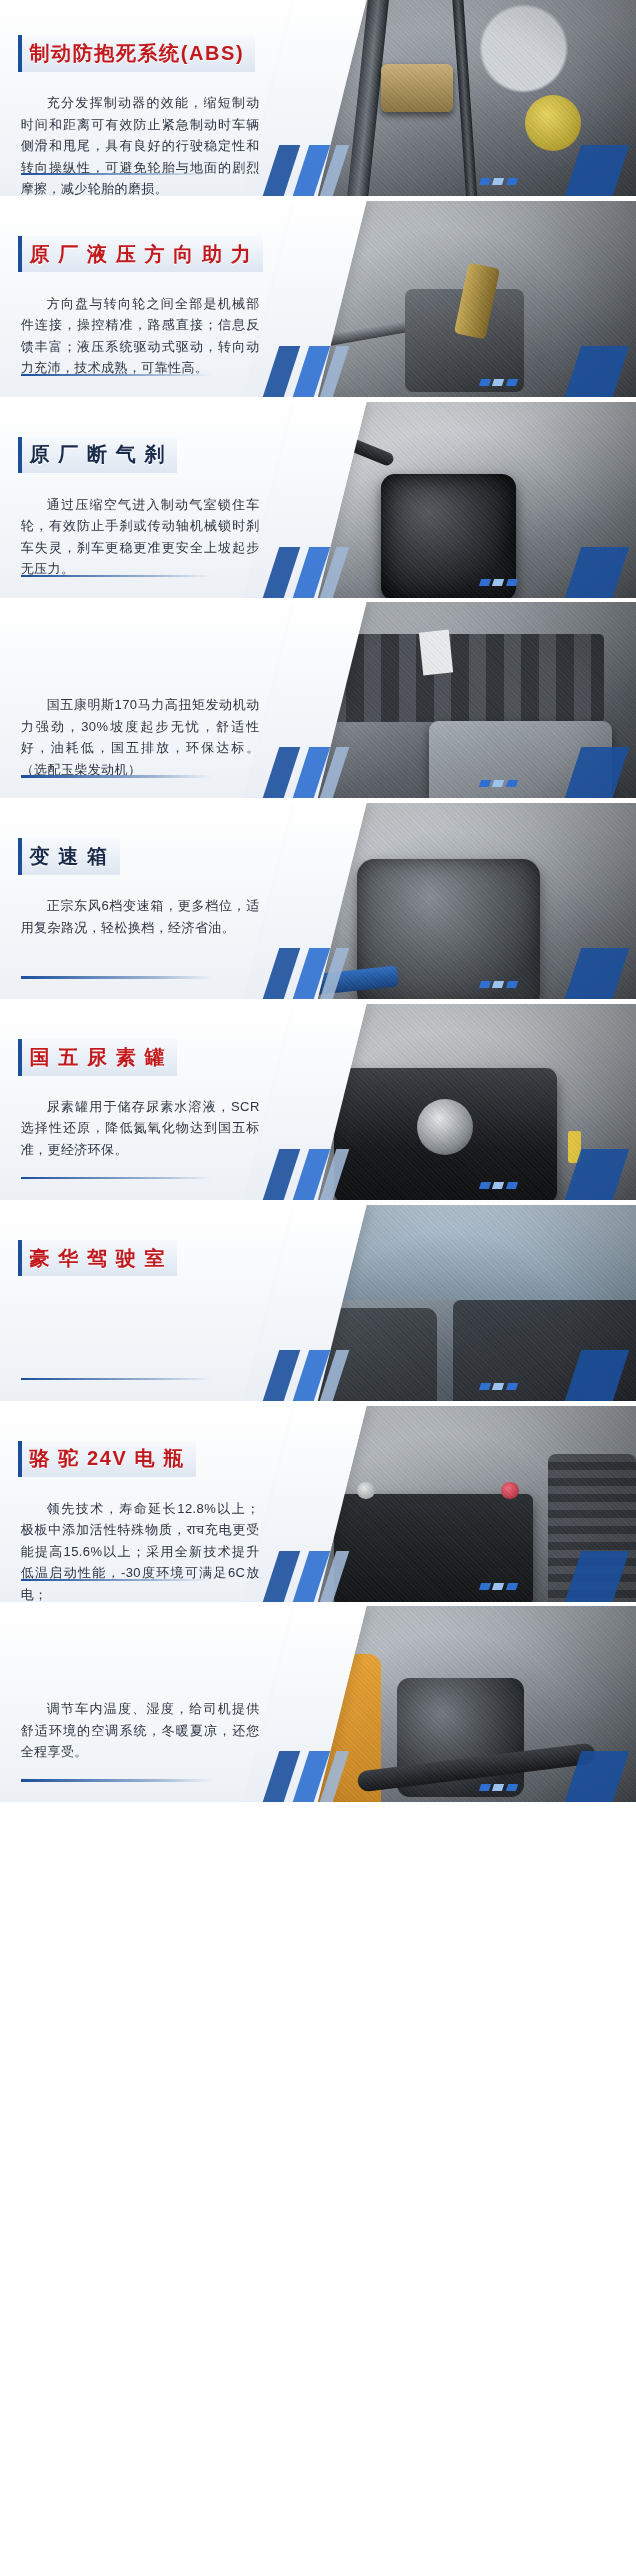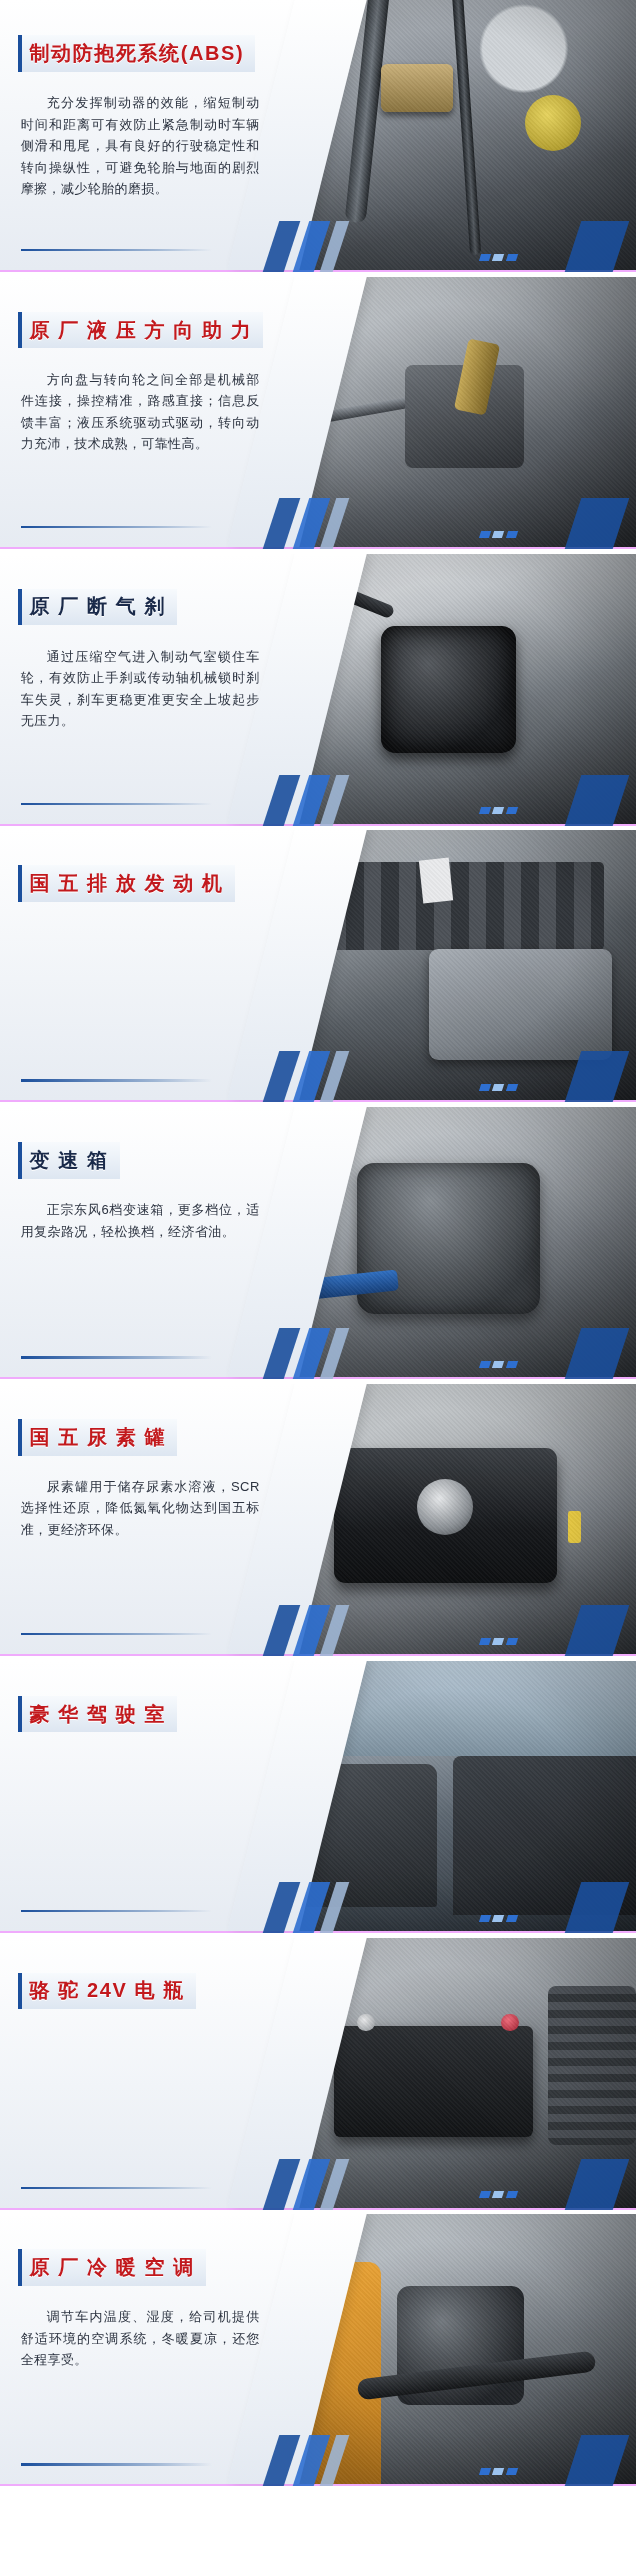--- a/index.html
+++ b/index.html
@@ -9,21 +9,21 @@
     font-family: "Liberation Sans", sans-serif;
   }
   .page {
     width: 636px;
     background: #ffffff;
     padding: 0;
   }
   .section {
     position: relative;
     width: 636px;
-    height: 272px;
+    height: 196px;
     overflow: hidden;
     background: #f0abfc;
     margin-bottom: 4.8px;
   }
   
   .panel {
     position: absolute;
     left: 0;
     top: 0;
     width: 298px;
@@ -406,23 +406,21 @@
     <div class="photo">
       <div class="base img-engine">
         <div class="head"></div>
           <div class="label"></div>
           <div class="cover"></div>
         <div class="noise"></div>
           <div class="vignette"></div>
       </div>
     </div>
     <div class="panel"></div>
-    <div class="title-wrap">
-      <div class="title red">国 五 排 放 发 动 机</div>
-    </div>
+    <div class="body-text">国五康明斯170马力高扭矩发动机动力强劲，30%坡度起步无忧，舒适性好，油耗低，国五排放，环保达标。（选配玉柴发动机）</div>
     <div class="underline-bar"></div>
     <div class="stripes">
       <div class="stripe" style="left:32px;"></div>
       <div class="stripe s2" style="left:62px;"></div>
       <div class="stripe s3" style="left:89px;width:12.7px;"></div>
       <div class="stripe" style="left:334px;width:48px;"></div>
     </div>
     <div class="corner-tabs">
       <i></i>
         <i class="light"></i>
@@ -523,20 +521,21 @@
         <div class="term a"></div>
           <div class="term b"></div>
         <div class="noise"></div>
           <div class="vignette"></div>
       </div>
     </div>
     <div class="panel"></div>
     <div class="title-wrap">
       <div class="title red">骆 驼 24V 电 瓶</div>
     </div>
+    <div class="body-text">领先技术，寿命延长12.8%以上；极板中添加活性特殊物质，राच充电更受能提高15.6%以上；采用全新技术提升低温启动性能，-30度环境可满足6C放电；</div>
     <div class="underline-bar"></div>
     <div class="stripes">
       <div class="stripe" style="left:32px;"></div>
       <div class="stripe s2" style="left:62px;"></div>
       <div class="stripe s3" style="left:89px;width:12.7px;"></div>
       <div class="stripe" style="left:334px;width:48px;"></div>
     </div>
     <div class="corner-tabs">
       <i></i>
         <i class="light"></i>
@@ -548,23 +547,20 @@
     <div class="photo">
       <div class="base img-ac">
         <div class="orange"></div>
           <div class="comp"></div>
           <div class="hosebig"></div>
         <div class="noise"></div>
           <div class="vignette"></div>
       </div>
     </div>
     <div class="panel"></div>
-    <div class="title-wrap">
-      <div class="title red">原 厂 冷 暖 空 调</div>
-    </div>
     <div class="body-text">调节车内温度、湿度，给司机提供舒适环境的空调系统，冬暖夏凉，还您全程享受。</div>
     <div class="underline-bar"></div>
     <div class="stripes">
       <div class="stripe" style="left:32px;"></div>
       <div class="stripe s2" style="left:62px;"></div>
       <div class="stripe s3" style="left:89px;width:12.7px;"></div>
       <div class="stripe" style="left:334px;width:48px;"></div>
     </div>
     <div class="corner-tabs">
       <i></i>

